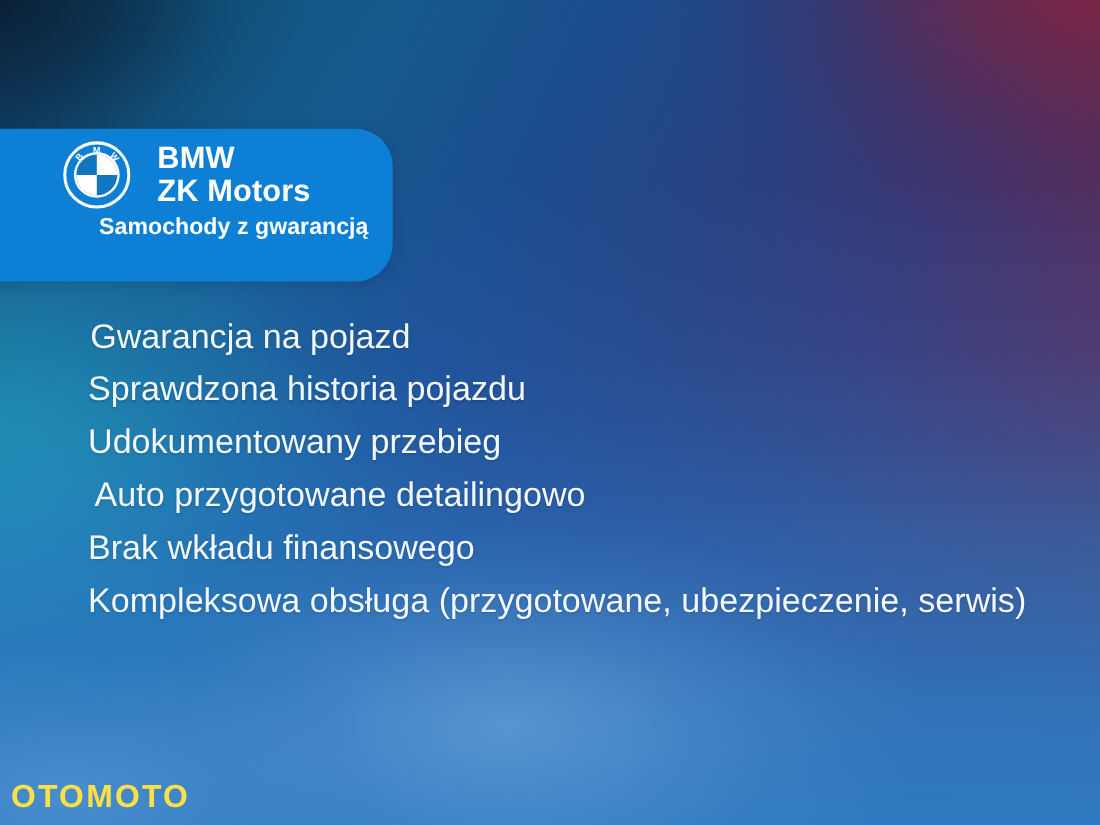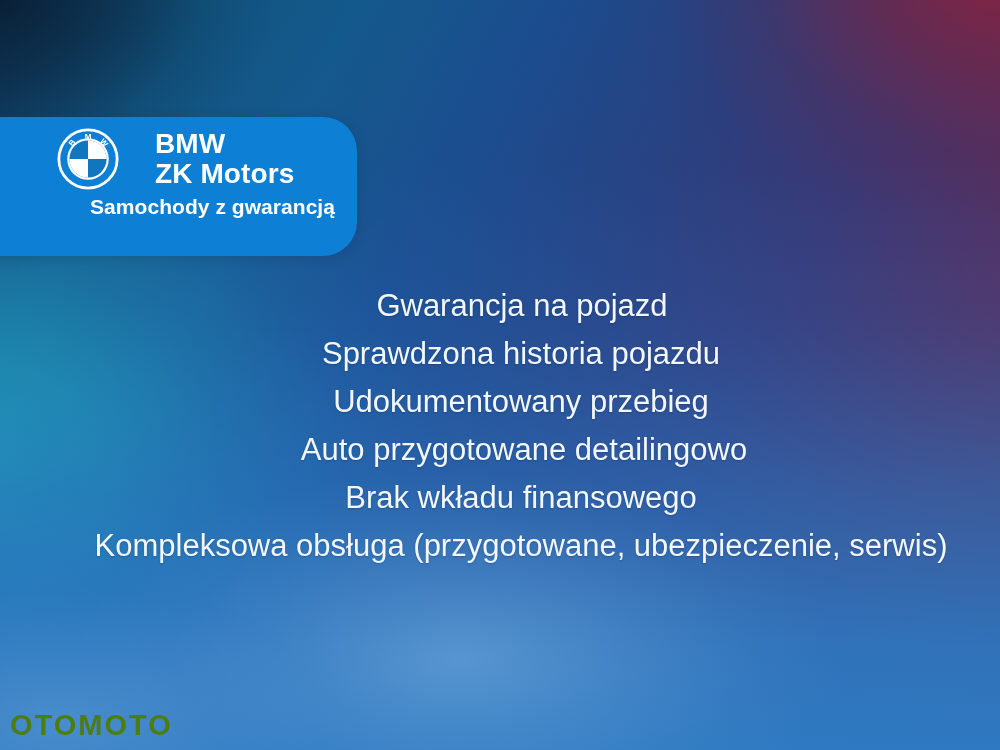--- a/index.html
+++ b/index.html
@@ -93,21 +93,21 @@
     padding-left: 20px;
     box-sizing: border-box;
   }
   #badge-top {
     display: flex;
     align-items: center;
     padding: 11px 0 0 57px;
   }
   #roundel { width: 62px; height: 62px; flex: 0 0 62px; }
   #badge-names {
-    margin-left: 36px;
+    margin-left: 24px;
     line-height: 1.06;
   }
   .badge-name {
     color: #ffffff;
     font-size: 28px;
     font-weight: bold;
     letter-spacing: 0.1px;
     white-space: nowrap;
   }
   #badge-tagline {
@@ -128,31 +128,30 @@
     top: 282px;
     width: 880px;
   }
   .feature {
     color: #f2f7fb;
     font-size: 31px;
     font-weight: 300;
     line-height: 48px;
     white-space: nowrap;
     text-shadow: 0 1px 2px rgba(0,20,50,0.22);
-    text-align: center;
   }
   .feature.indent-1 { margin-left: 4px; }
   .feature.indent-neg { margin-left: -2px; }
 
   
   #otomoto {
     position: absolute;
     left: 10px;
     bottom: 10px;
-    color: #4d7c0f;
+    color: #fde047;
     font-size: 29px;
     font-weight: bold;
     letter-spacing: 2.0px;
     line-height: 1;
   }
 </style>
 </head>
 <body>
 
 <div id="stage">

